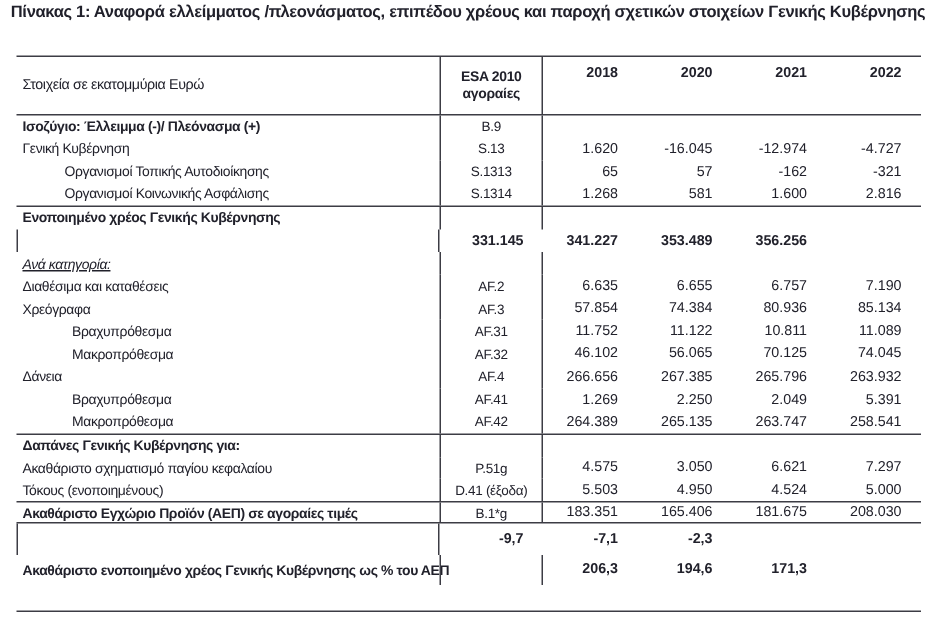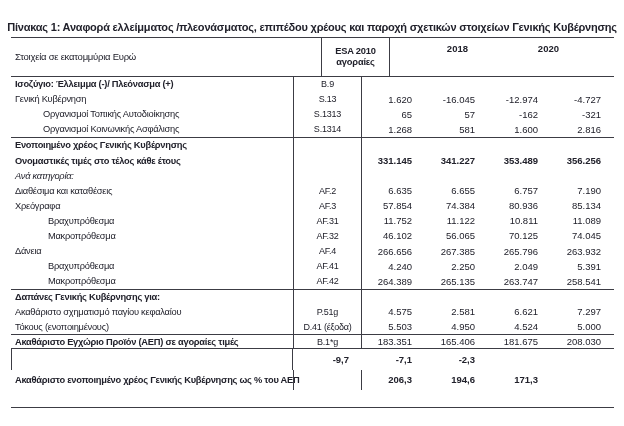--- a/index.html
+++ b/index.html
@@ -9,21 +9,21 @@
   html,body{margin:0;padding:0;}
   body{
     width:624px;height:426px;
     background:#ffffff;
     font-family:"Liberation Sans", sans-serif;
     color:var(--ink);
     position:relative;
     overflow:hidden;
   }
   .title{
-    position:absolute;top:21px;left:0;width:100%;
+    position:absolute;top:2px;left:0;width:100%;
     text-align:center;
     font-size:11px;font-weight:bold;
     letter-spacing:-0.2px;
     white-space:nowrap;
   }
   .gtable{
     position:absolute;left:11px;top:37px;
     width:603px;height:371px;
     box-sizing:border-box;
     border-top:1.5px solid var(--line);
@@ -54,22 +54,22 @@
     border-left:1.3px solid var(--line);
     border-right:1.3px solid var(--line);
     font-size:9px;
     letter-spacing:-0.2px;
   }
   .num-cell{
     justify-content:flex-end;
     padding-right:13px;
   }
   .bold{font-weight:bold;}
-  .italic{font-style:italic;}
-  .header-row{height:37.5px;border-bottom:1.5px solid var(--line);gap:28px;}
+  .italic{font-style:italic;text-decoration:underline;}
+  .header-row{height:37.5px;border-bottom:1.5px solid var(--line);}
   .header-row .label-cell{font-size:9.5px;}
   .header-row .esa-cell{
     flex-direction:column;justify-content:center;
     font-weight:bold;line-height:1.2;font-size:9.3px;
   }
   .header-row .year-cell{
     align-items:flex-start;
     padding-top:5px;
     font-weight:bold;
   }
@@ -133,21 +133,20 @@
       <div class="section sec-debt">
         <div class="row">
           <div class="cell label-cell ind0 bold">Ενοποιημένο χρέος Γενικής Κυβέρνησης</div>
           <div class="cell esa-cell"></div>
           <div class="cell num-cell"></div>
           <div class="cell num-cell"></div>
           <div class="cell num-cell"></div>
           <div class="cell num-cell"></div>
         </div>
         <div class="row">
-          <div class="cell label-cell ind0 bold">Ονομαστικές τιμές στο τέλος κάθε έτους</div>
           <div class="cell esa-cell"></div>
           <div class="cell num-cell bold">331.145</div>
           <div class="cell num-cell bold">341.227</div>
           <div class="cell num-cell bold">353.489</div>
           <div class="cell num-cell bold">356.256</div>
         </div>
         <div class="row">
           <div class="cell label-cell ind0 italic">Ανά κατηγορία:</div>
           <div class="cell esa-cell"></div>
           <div class="cell num-cell"></div>
@@ -191,21 +190,21 @@
           <div class="cell label-cell ind0">Δάνεια</div>
           <div class="cell esa-cell">AF.4</div>
           <div class="cell num-cell">266.656</div>
           <div class="cell num-cell">267.385</div>
           <div class="cell num-cell">265.796</div>
           <div class="cell num-cell">263.932</div>
         </div>
         <div class="row">
           <div class="cell label-cell ind2">Βραχυπρόθεσμα</div>
           <div class="cell esa-cell">AF.41</div>
-          <div class="cell num-cell">4.240</div>
+          <div class="cell num-cell">1.269</div>
           <div class="cell num-cell">2.250</div>
           <div class="cell num-cell">2.049</div>
           <div class="cell num-cell">5.391</div>
         </div>
         <div class="row">
           <div class="cell label-cell ind2">Μακροπρόθεσμα</div>
           <div class="cell esa-cell">AF.42</div>
           <div class="cell num-cell">264.389</div>
           <div class="cell num-cell">265.135</div>
           <div class="cell num-cell">263.747</div>
@@ -218,21 +217,21 @@
           <div class="cell esa-cell"></div>
           <div class="cell num-cell"></div>
           <div class="cell num-cell"></div>
           <div class="cell num-cell"></div>
           <div class="cell num-cell"></div>
         </div>
         <div class="row">
           <div class="cell label-cell ind0">Ακαθάριστο σχηματισμό παγίου κεφαλαίου</div>
           <div class="cell esa-cell">P.51g</div>
           <div class="cell num-cell">4.575</div>
-          <div class="cell num-cell">2.581</div>
+          <div class="cell num-cell">3.050</div>
           <div class="cell num-cell">6.621</div>
           <div class="cell num-cell">7.297</div>
         </div>
         <div class="row">
           <div class="cell label-cell ind0">Τόκους (ενοποιημένους)</div>
           <div class="cell esa-cell">D.41 (έξοδα)</div>
           <div class="cell num-cell">5.503</div>
           <div class="cell num-cell">4.950</div>
           <div class="cell num-cell">4.524</div>
           <div class="cell num-cell">5.000</div>

